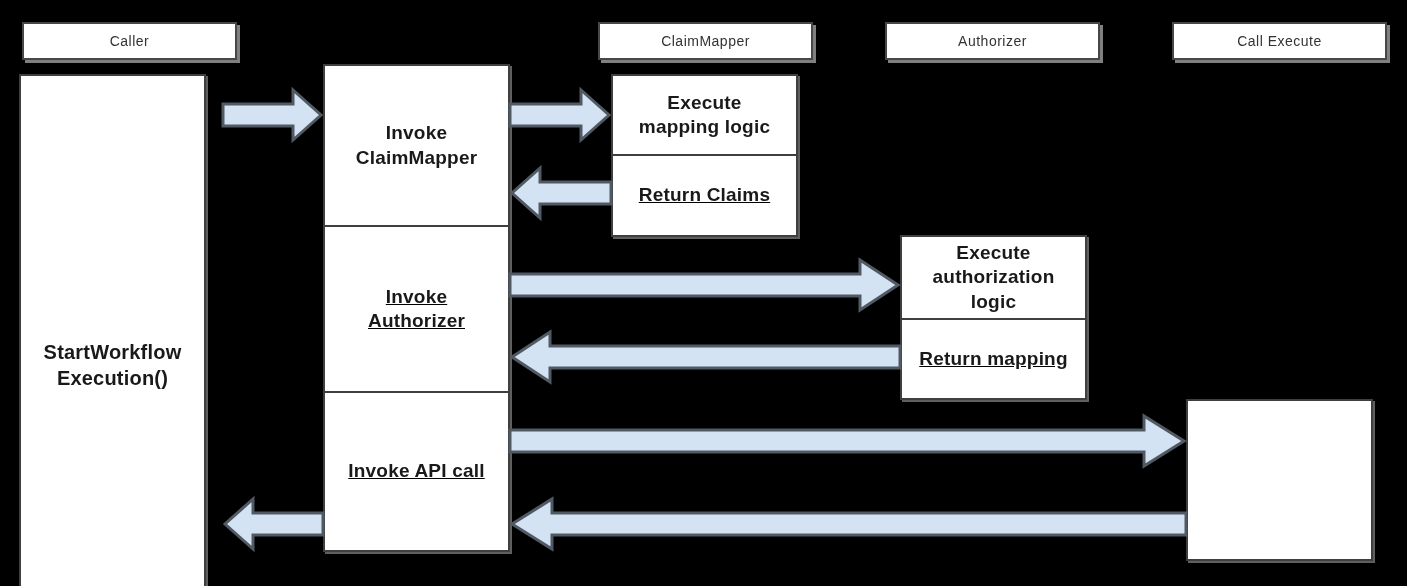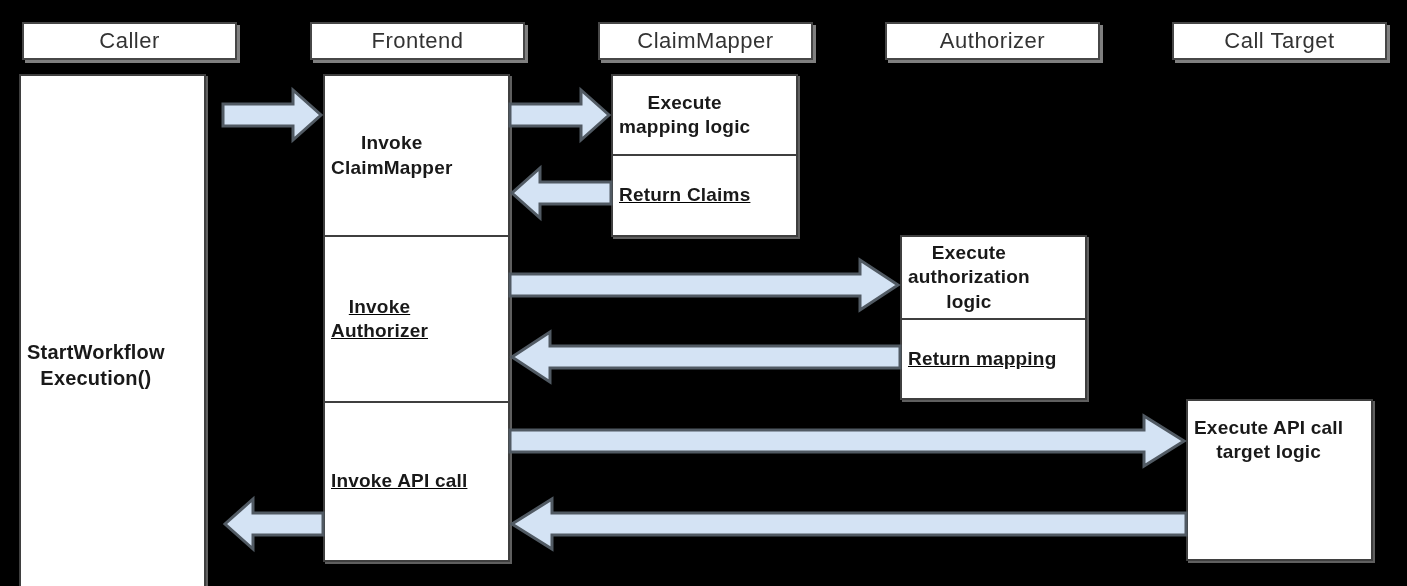--- a/index.html
+++ b/index.html
@@ -28,37 +28,37 @@
     position: absolute;
     top: 22px;
     width: 215px;
     height: 38px;
     background: var(--box-fill);
     border: 2px solid var(--header-border);
     box-shadow: 3px 3px 0 var(--header-shadow);
     display: flex;
     align-items: center;
     justify-content: center;
-    font-size: 22px;
+    font-size: 14px;
     font-weight: 400;
     letter-spacing: 0.5px;
     color: var(--header-text);
   }
   .activation {
     position: absolute;
     background: var(--box-fill);
     border: 2px solid var(--box-border);
     box-shadow: 2px 2px 0 var(--box-shadow);
     display: flex;
     flex-direction: column;
   }
   .section {
     display: flex;
     align-items: center;
-    justify-content: flex-start;
+    justify-content: center;
     text-align: center;
   }
   .section + .section { border-top: 2px solid var(--box-border); text-decoration: underline; }
   .label {
     white-space: pre-line;
     font-weight: 700;
     font-size: 19px;
     line-height: 1.28;
     letter-spacing: 0.2px;
     color: var(--label-text);
@@ -77,41 +77,38 @@
   }
 </style>
 </head>
 <body>
 
 <div class="canvas">
 
   <div class="lifeline-header" style="left:22px">
     <span>Caller</span>
   </div>
-  <div class="lifeline-header" style="left:310px">
-    <span>Frontend</span>
-  </div>
   <div class="lifeline-header" style="left:598px">
     <span>ClaimMapper</span>
   </div>
   <div class="lifeline-header" style="left:885px">
     <span>Authorizer</span>
   </div>
   <div class="lifeline-header" style="left:1172px">
-    <span>Call Target</span>
+    <span>Call Execute</span>
   </div>
 
   <div class="activation" style="left:19px; top:74px; width:187px; height:583px;">
     <div class="section" style="flex:1">
       <span class="label caller-label">StartWorkflow
 Execution()</span>
     </div>
   </div>
 
-  <div class="activation" style="left:323px; top:74px; width:187px; height:488px;">
+  <div class="activation" style="left:323px; top:64px; width:187px; height:488px;">
     <div class="section" style="height:159px">
       <span class="label">Invoke
 ClaimMapper</span>
     </div>
     <div class="section" style="height:166px">
       <span class="label">Invoke
 Authorizer</span>
     </div>
     <div class="section" style="flex:1">
       <span class="label">Invoke API call</span>
@@ -133,24 +130,20 @@
       <span class="label">Execute
 authorization
 logic</span>
     </div>
     <div class="section" style="flex:1">
       <span class="label">Return mapping</span>
     </div>
   </div>
 
   <div class="activation" style="left:1186px; top:399px; width:187px; height:162px;">
-    <div class="section" style="height:78px">
-      <span class="label">Execute API call
-target logic</span>
-    </div>
   </div>
 
   <svg class="arrow" style="left:223px; top:89px" width="100" height="52">
     <polygon points="0,15 70,15 70,1 98,26 70,51 70,37 0,37"></polygon>
   </svg>
 
   <svg class="arrow" style="left:510px; top:89px" width="101" height="52">
     <polygon points="0,15 71,15 71,1 99,26 71,51 71,37 0,37"></polygon>
   </svg>
 

